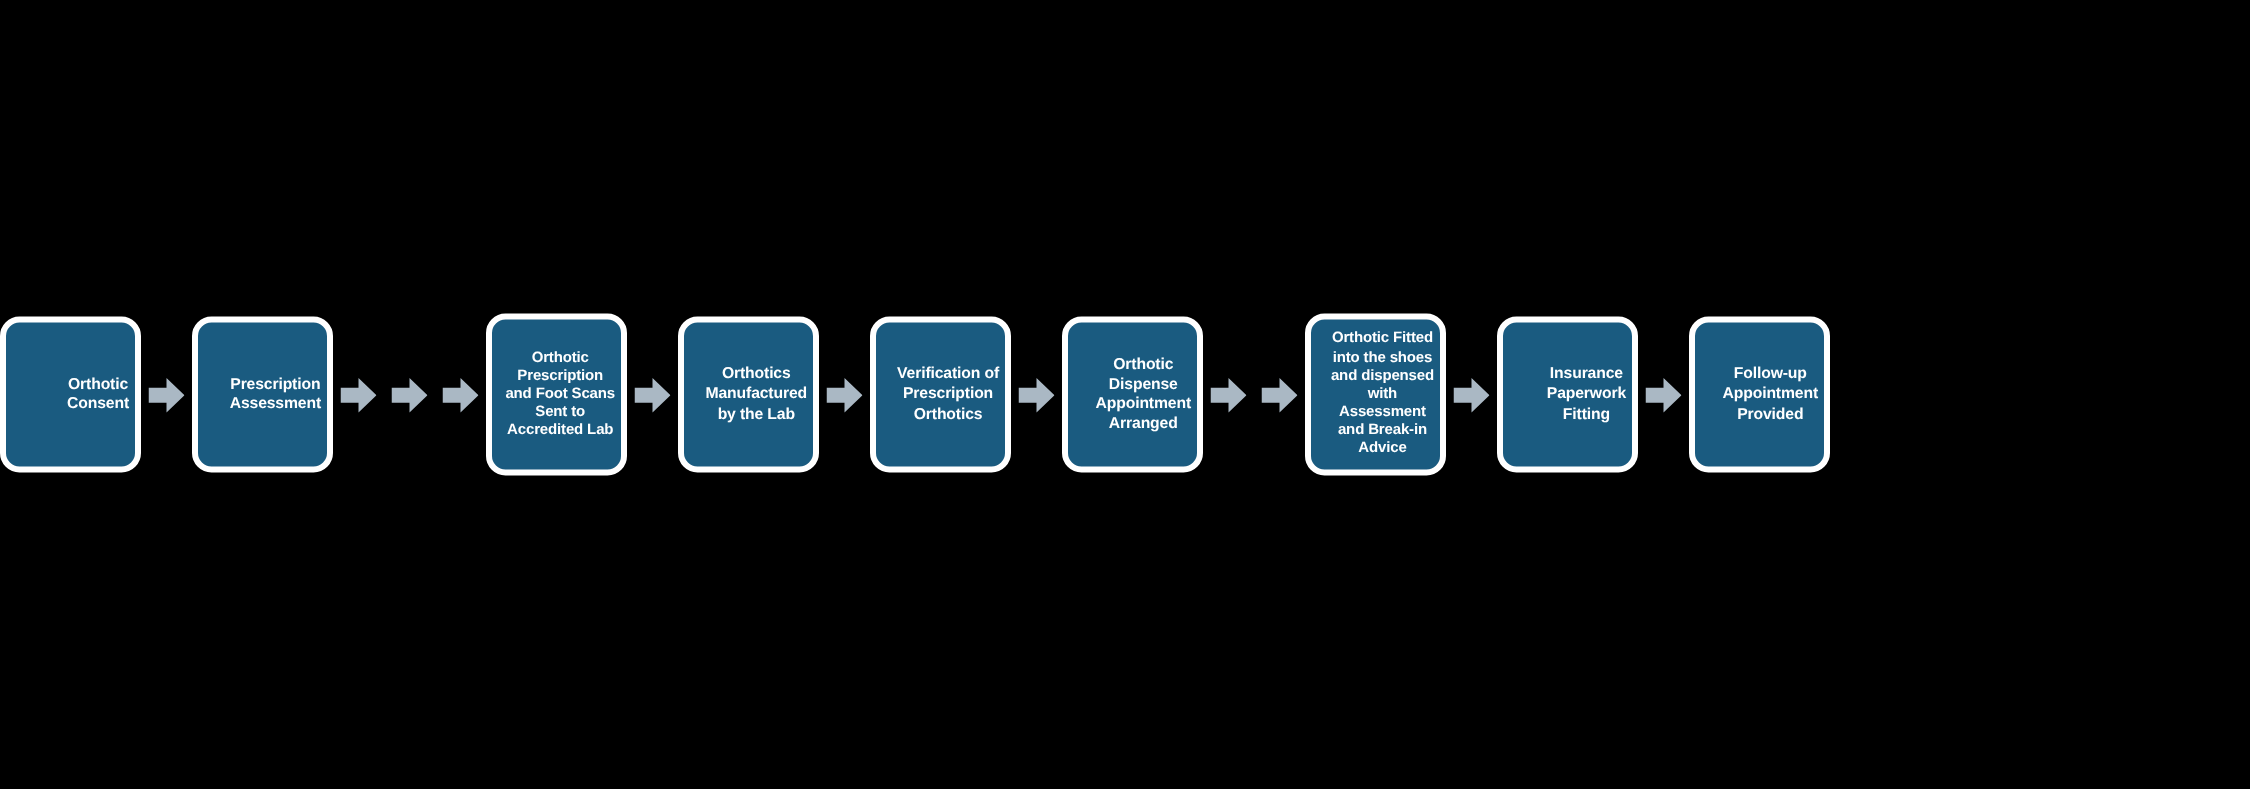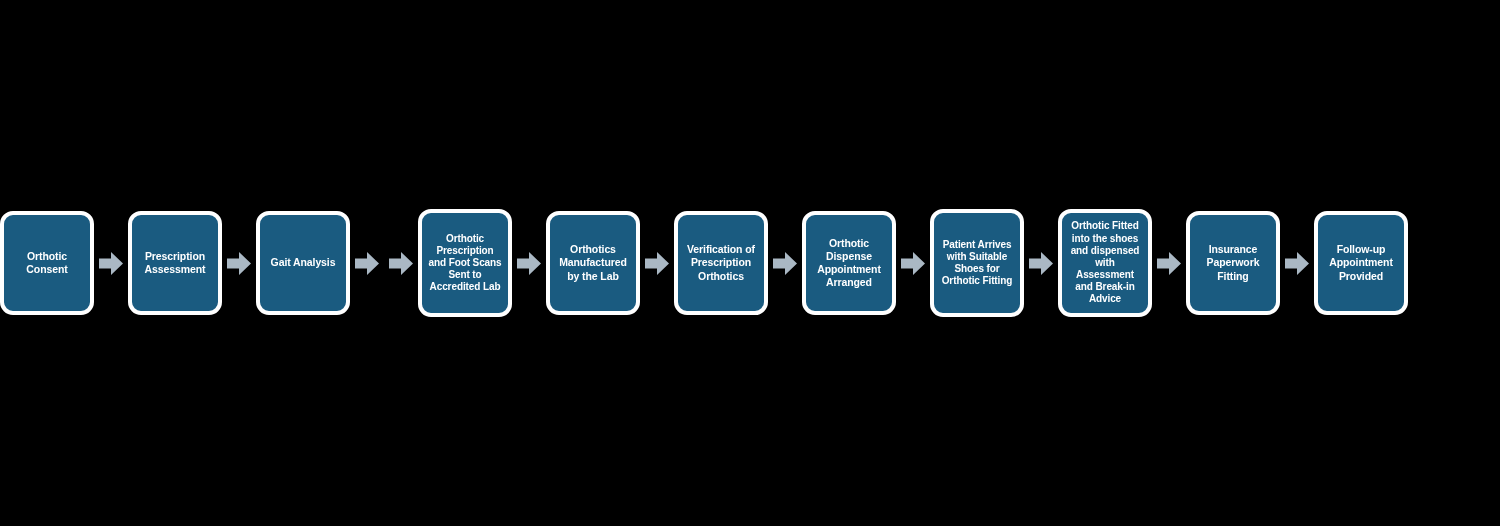--- a/index.html
+++ b/index.html
@@ -33,21 +33,21 @@
   .node {
     box-sizing: border-box;
     width: 94px;
     height: 104px;
     flex: 0 0 94px;
     background: #1a5b80;
     border: 4px solid #ffffff;
     border-radius: 13px;
     display: flex;
     align-items: center;
-    justify-content: center;
+    justify-content: flex-end;
     text-align: center;
     padding: 3px 4px;
     overflow: hidden;
   }
   .node-label {
     color: #ffffff;
     font-weight: bold;
     font-size: 10.5px;
     line-height: 1.26;
     letter-spacing: -0.1px;
@@ -94,23 +94,20 @@
     <div class="node">
       <span class="node-label">Prescription
 Assessment</span>
     </div>
     <div class="connector">
       <svg class="arrow-glyph" viewBox="0 0 24 25">
         <path d="M0 7.5 L12 7.5 L12 1 L24 12.5 L12 24 L12 17.5 L0 17.5 Z" fill="#aab8c4"></path>
       </svg>
     </div>
 
-    <div class="node">
-      <span class="node-label">Gait Analysis</span>
-    </div>
     <div class="connector">
       <svg class="arrow-glyph" viewBox="0 0 24 25">
         <path d="M0 7.5 L12 7.5 L12 1 L24 12.5 L12 24 L12 17.5 L0 17.5 Z" fill="#aab8c4"></path>
       </svg>
     </div>
 
     <div class="connector">
       <svg class="arrow-glyph" viewBox="0 0 24 25">
         <path d="M0 7.5 L12 7.5 L12 1 L24 12.5 L12 24 L12 17.5 L0 17.5 Z" fill="#aab8c4"></path>
       </svg>
@@ -156,26 +153,20 @@
 Dispense
 Appointment
 Arranged</span>
     </div>
     <div class="connector">
       <svg class="arrow-glyph" viewBox="0 0 24 25">
         <path d="M0 7.5 L12 7.5 L12 1 L24 12.5 L12 24 L12 17.5 L0 17.5 Z" fill="#aab8c4"></path>
       </svg>
     </div>
 
-    <div class="node tall">
-      <span class="node-label">Patient Arrives
-with Suitable
-Shoes for
-Orthotic Fitting</span>
-    </div>
     <div class="connector">
       <svg class="arrow-glyph" viewBox="0 0 24 25">
         <path d="M0 7.5 L12 7.5 L12 1 L24 12.5 L12 24 L12 17.5 L0 17.5 Z" fill="#aab8c4"></path>
       </svg>
     </div>
 
     <div class="node tall">
       <span class="node-label">Orthotic Fitted
 into the shoes
 and dispensed

